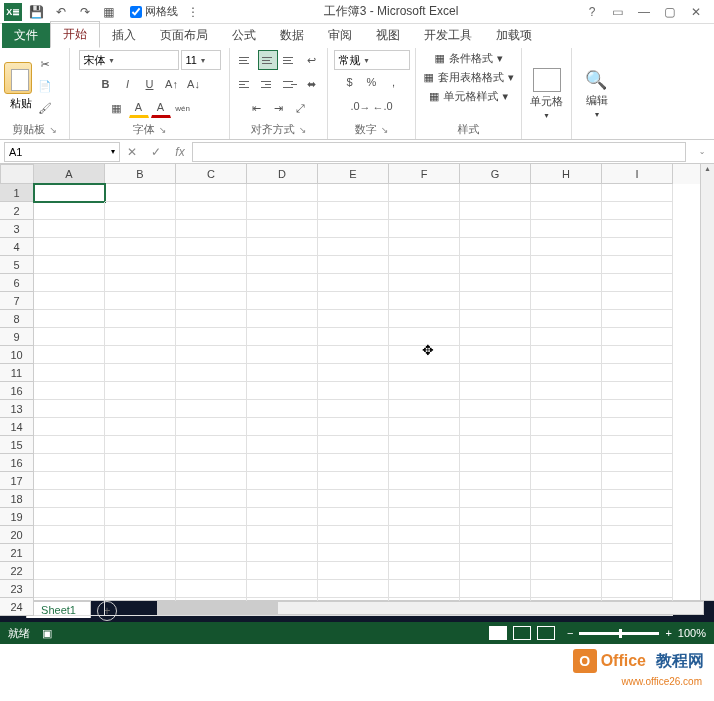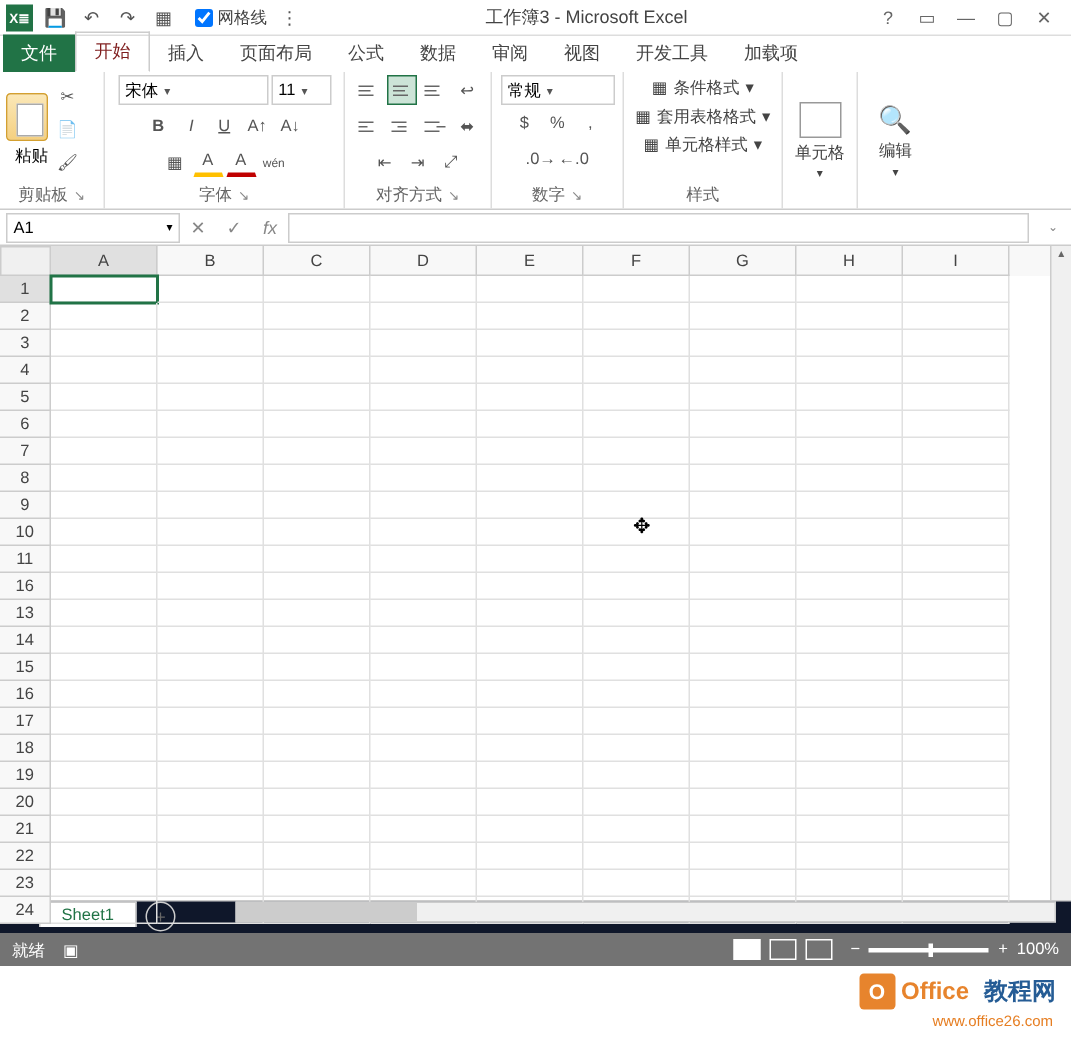--- a/index.html
+++ b/index.html
@@ -46,21 +46,21 @@
 .cell-row { display: flex; height: 18px; }
 .cell { width: 71px; border-right: 1px solid #e0e0e0; border-bottom: 1px solid #e0e0e0; }
 .cell.selected { outline: 2px solid #217346; outline-offset: -1px; }
 .cursor-cross { position: absolute; top: 178px; left: 388px; font-size: 14px; color: #000; pointer-events: none; }
 .sheet-tabs-row { height: 22px; display: flex; align-items: flex-start; border-top: 1px solid #ccc; background: #0f172a; }
 .tab-nav { display: flex; padding: 0 6px; gap: 2px; color: #888; }
 .sheet-tab { padding: 2px 14px; border: 1px solid #ccc; border-bottom: none; background: #fff; font-size: 11px; color: #217346; cursor: pointer; }
 .add-sheet { width: 20px; height: 20px; border: 1px solid #ccc; border-radius: 10px; margin-left: 6px; display: flex; align-items: center; justify-content: center; cursor: pointer; color: #666; }
 .hscroll { flex: 1; margin: 0 10px 0 40px; height: 14px; background: #f0f0f0; border: 1px solid #ccc; position: relative; }
 .hscroll-thumb { position: absolute; left: 0; width: 120px; top: 0; bottom: 0; background: #ccc; }
-.statusbar { height: 22px; background: #737373; color: #fff; display: flex; align-items: center; font-size: 11px; padding: 0 8px; gap: 12px; }
+.statusbar { height: 22px; background: #14532d; color: #fff; display: flex; align-items: center; font-size: 11px; padding: 0 8px; gap: 12px; }
 .status-spacer { flex: 1; }
 .view-btns { display: flex; gap: 6px; }
 .view-btn { width: 18px; height: 14px; border: 1px solid #fff; cursor: pointer; }
 .zoom { display: flex; align-items: center; gap: 6px; }
 .zoom-slider { width: 80px; height: 3px; background: #fff; position: relative; }
 .zoom-slider::after { content:''; position:absolute; left: 40px; top: -3px; width: 3px; height: 9px; background: #fff; }
 .watermark { position: absolute; right: 10px; bottom: 28px; display: flex; align-items: center; gap: 4px; opacity: 0.95; }
 .wm-icon { width: 24px; height: 24px; background: #e67e22; display: flex; align-items: center; justify-content: center; color: #fff; font-weight: bold; font-size: 14px; border-radius: 3px; }
 .wm-text { font-size: 16px; font-weight: bold; }
 .wm-text .a { color: #e67e22; }

